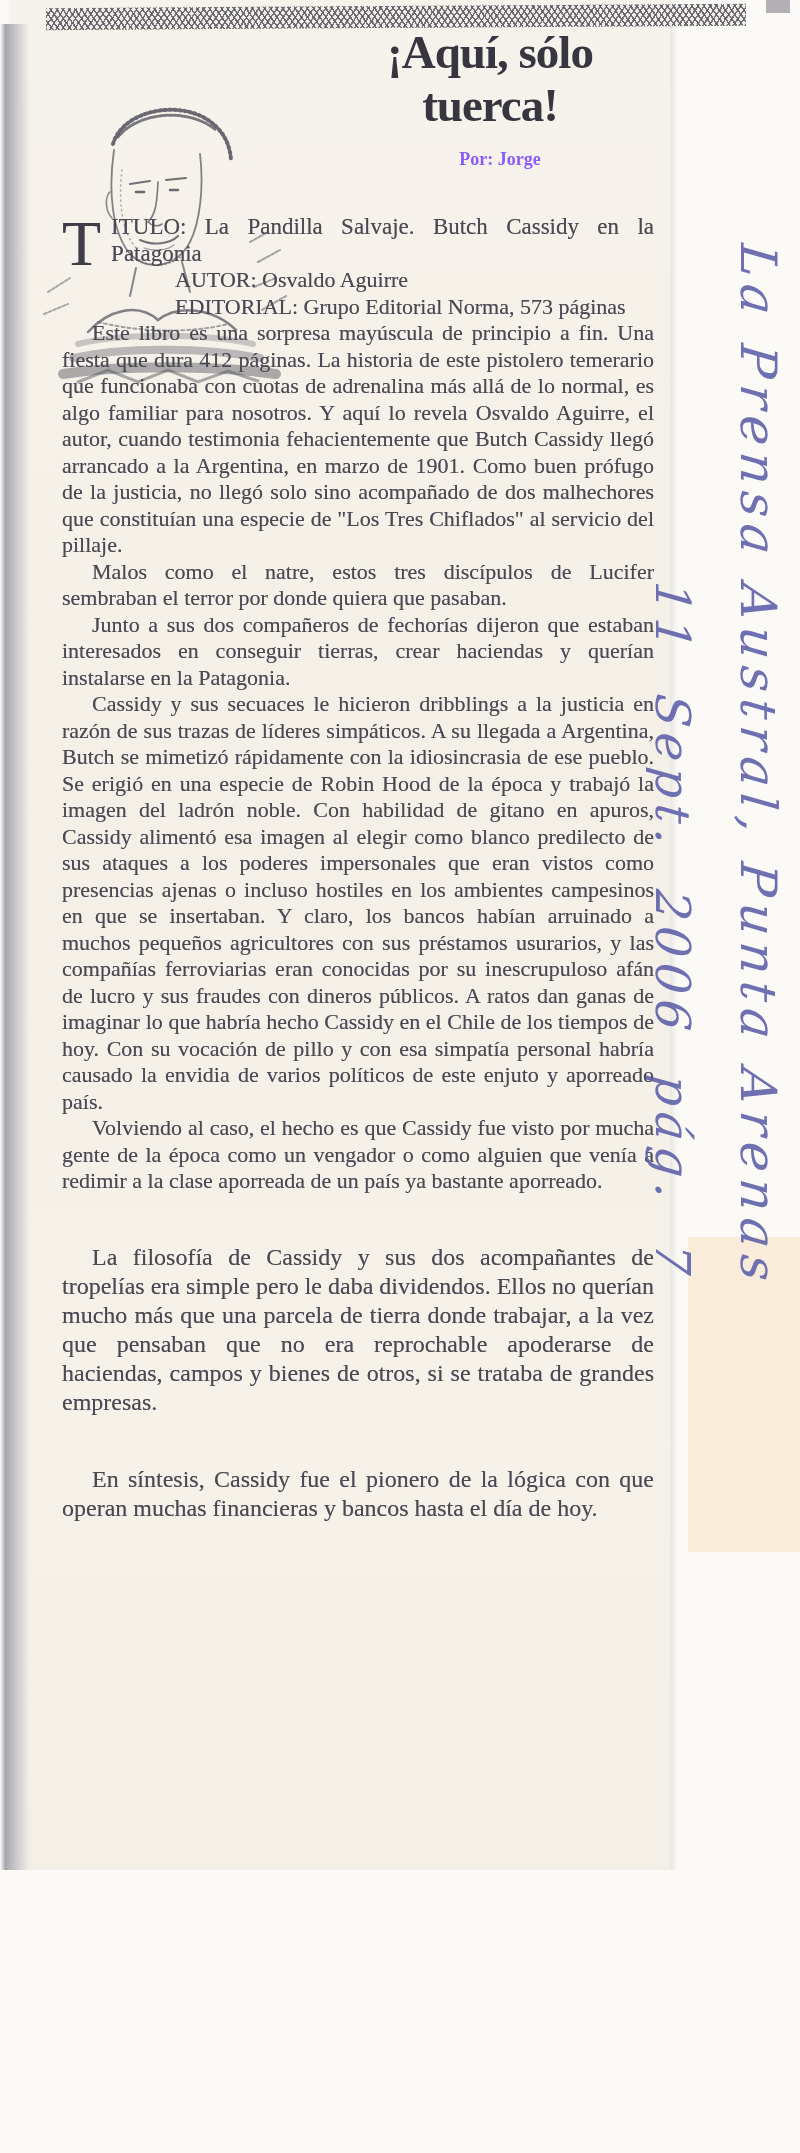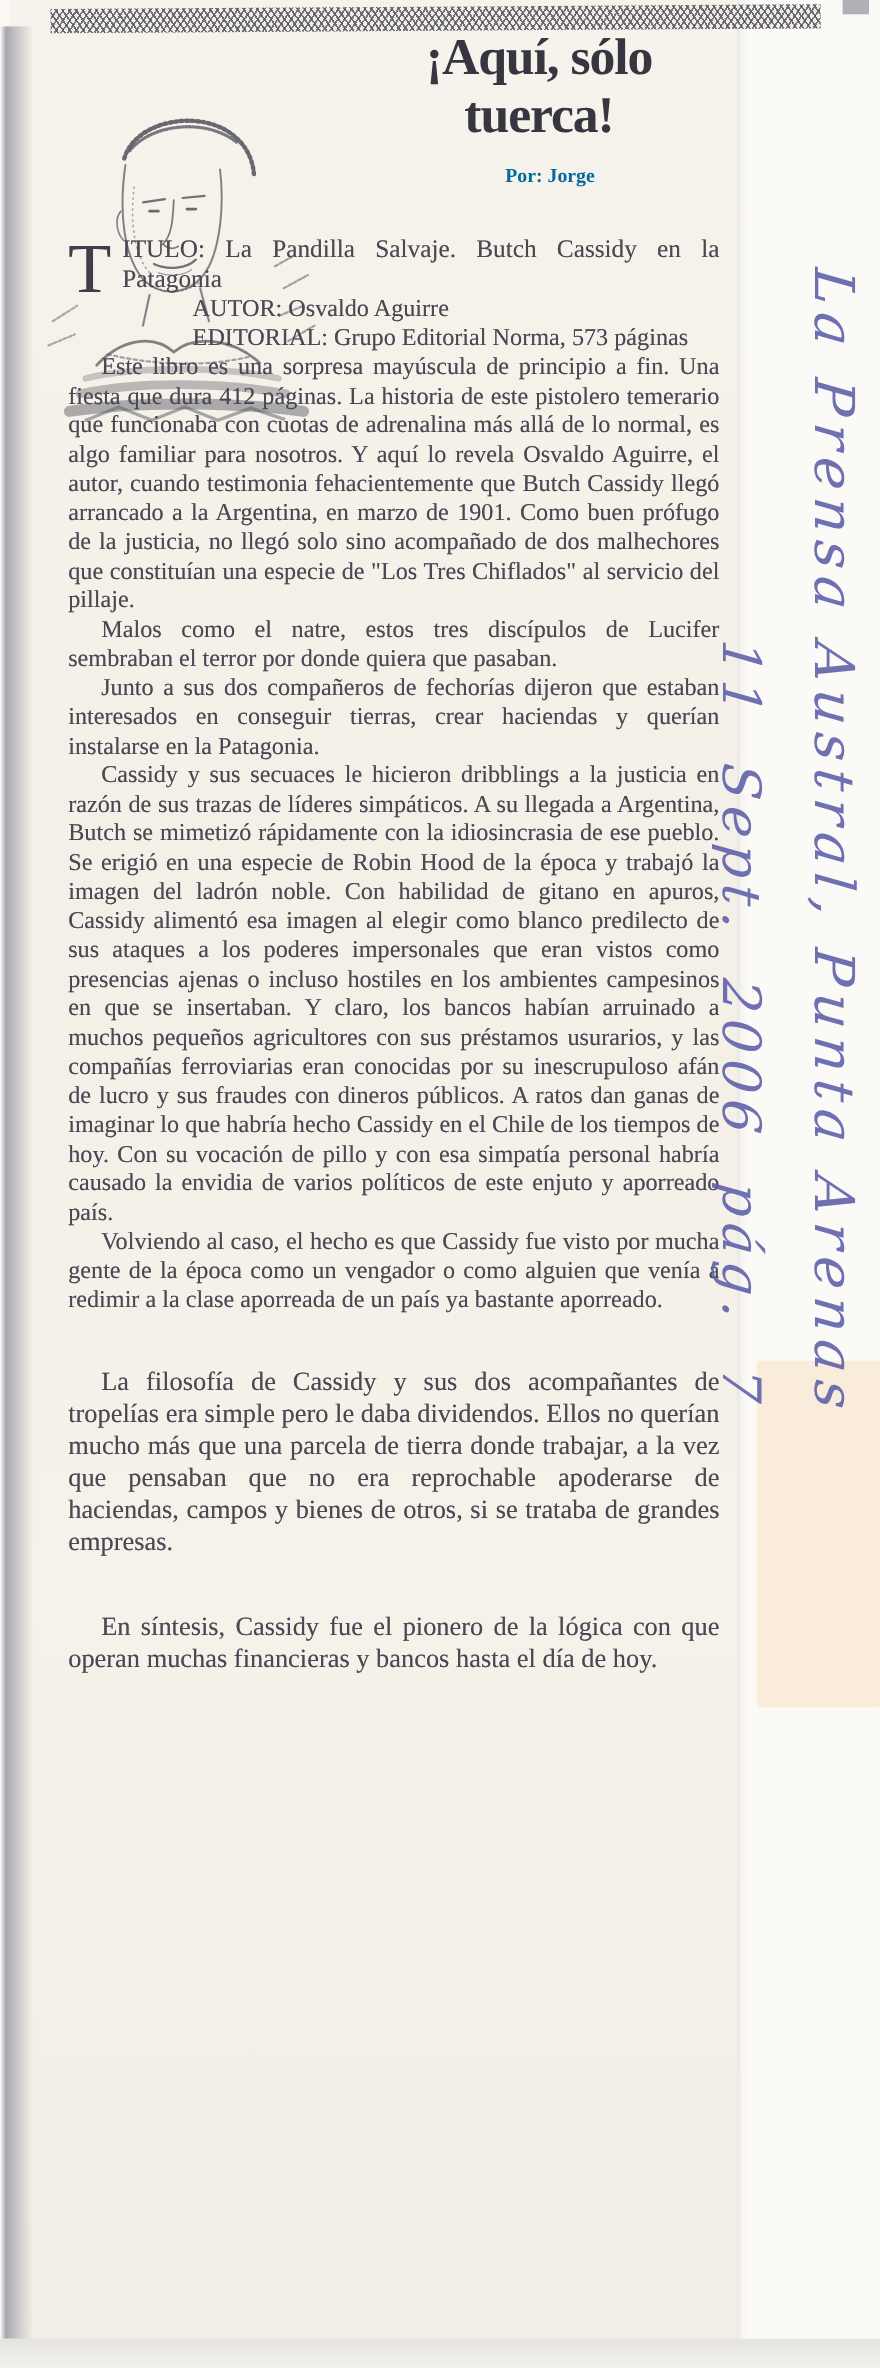--- a/index.html
+++ b/index.html
@@ -1,16 +1,16 @@
 <!DOCTYPE html>
 <html><head>
 <meta charset="utf-8">
 <style>
   html,body { margin:0; padding:0; background:#fbfaf7; }
-  .page { position:relative; width:800px; height:2153px; overflow:hidden;
+  .page { position:relative; width:800px; height:1870px; overflow:hidden;
           background:#fbfaf7; font-family:"Liberation Serif", serif; }
 
   .paper { position:absolute; left:10px; top:0; width:660px; height:2128px; z-index:1;
            background:linear-gradient(180deg,#f6f3ec 0%,#f4f0e7 38%,#f6f2ea 68%,#f2eee5 100%);
            box-shadow:3px 0 6px rgba(120,115,105,.16); }
   .left-edge { position:absolute; left:0; top:24px; width:30px; height:2102px; z-index:4;
            background:linear-gradient(90deg,#fdfdfd 0%,#a9a7ac 18%,#c2c0c4 45%,#d9d7d5 70%,rgba(245,241,233,0) 100%); }
   .bottom-edge { position:absolute; left:0; top:2126px; width:800px; height:27px; z-index:2;
            background:linear-gradient(180deg,#e6e4e0,#f2f1ee); }
   .hatch { position:absolute; left:46px; top:6px; width:700px; height:22px; z-index:2;
@@ -21,21 +21,21 @@
              #efece6; }
   .corner-mark { position:absolute; left:766px; top:0; width:24px; height:13px;
            background:#8a8890; opacity:.65; z-index:2; }
 
   .portrait { position:absolute; left:18px; top:82px; z-index:3; }
 
   .title { position:absolute; left:300px; top:26px; width:380px; z-index:3;
            text-align:center; font-weight:bold; font-size:47px; line-height:53px;
            color:#363540; letter-spacing:-1px; }
   .byline { position:absolute; left:330px; top:148px; width:340px; z-index:3;
-           text-align:center; font-weight:bold; font-size:18px; line-height:23px; color:#0369a1; }
+           text-align:center; font-weight:bold; font-size:18px; line-height:23px; color:#8b5cf6; }
 
   .body-col { position:absolute; left:62px; top:214px; width:592px; z-index:3;
            color:#4a4853; font-size:22px; line-height:26.5px; text-align:justify;
            text-shadow:0 0 .5px rgba(74,72,83,.55); }
   .body-col p { margin:0; }
   .lead { margin-left:178px; margin-right:4px; word-spacing:5px; font-size:23px; }
   .dropcap { float:left; font-size:64px; line-height:50px; padding:5px 10px 28px 0;
            color:#3e3d48; }
   .meta { margin-left:-16px; text-indent:64px; }
   .para { text-indent:30px; }

